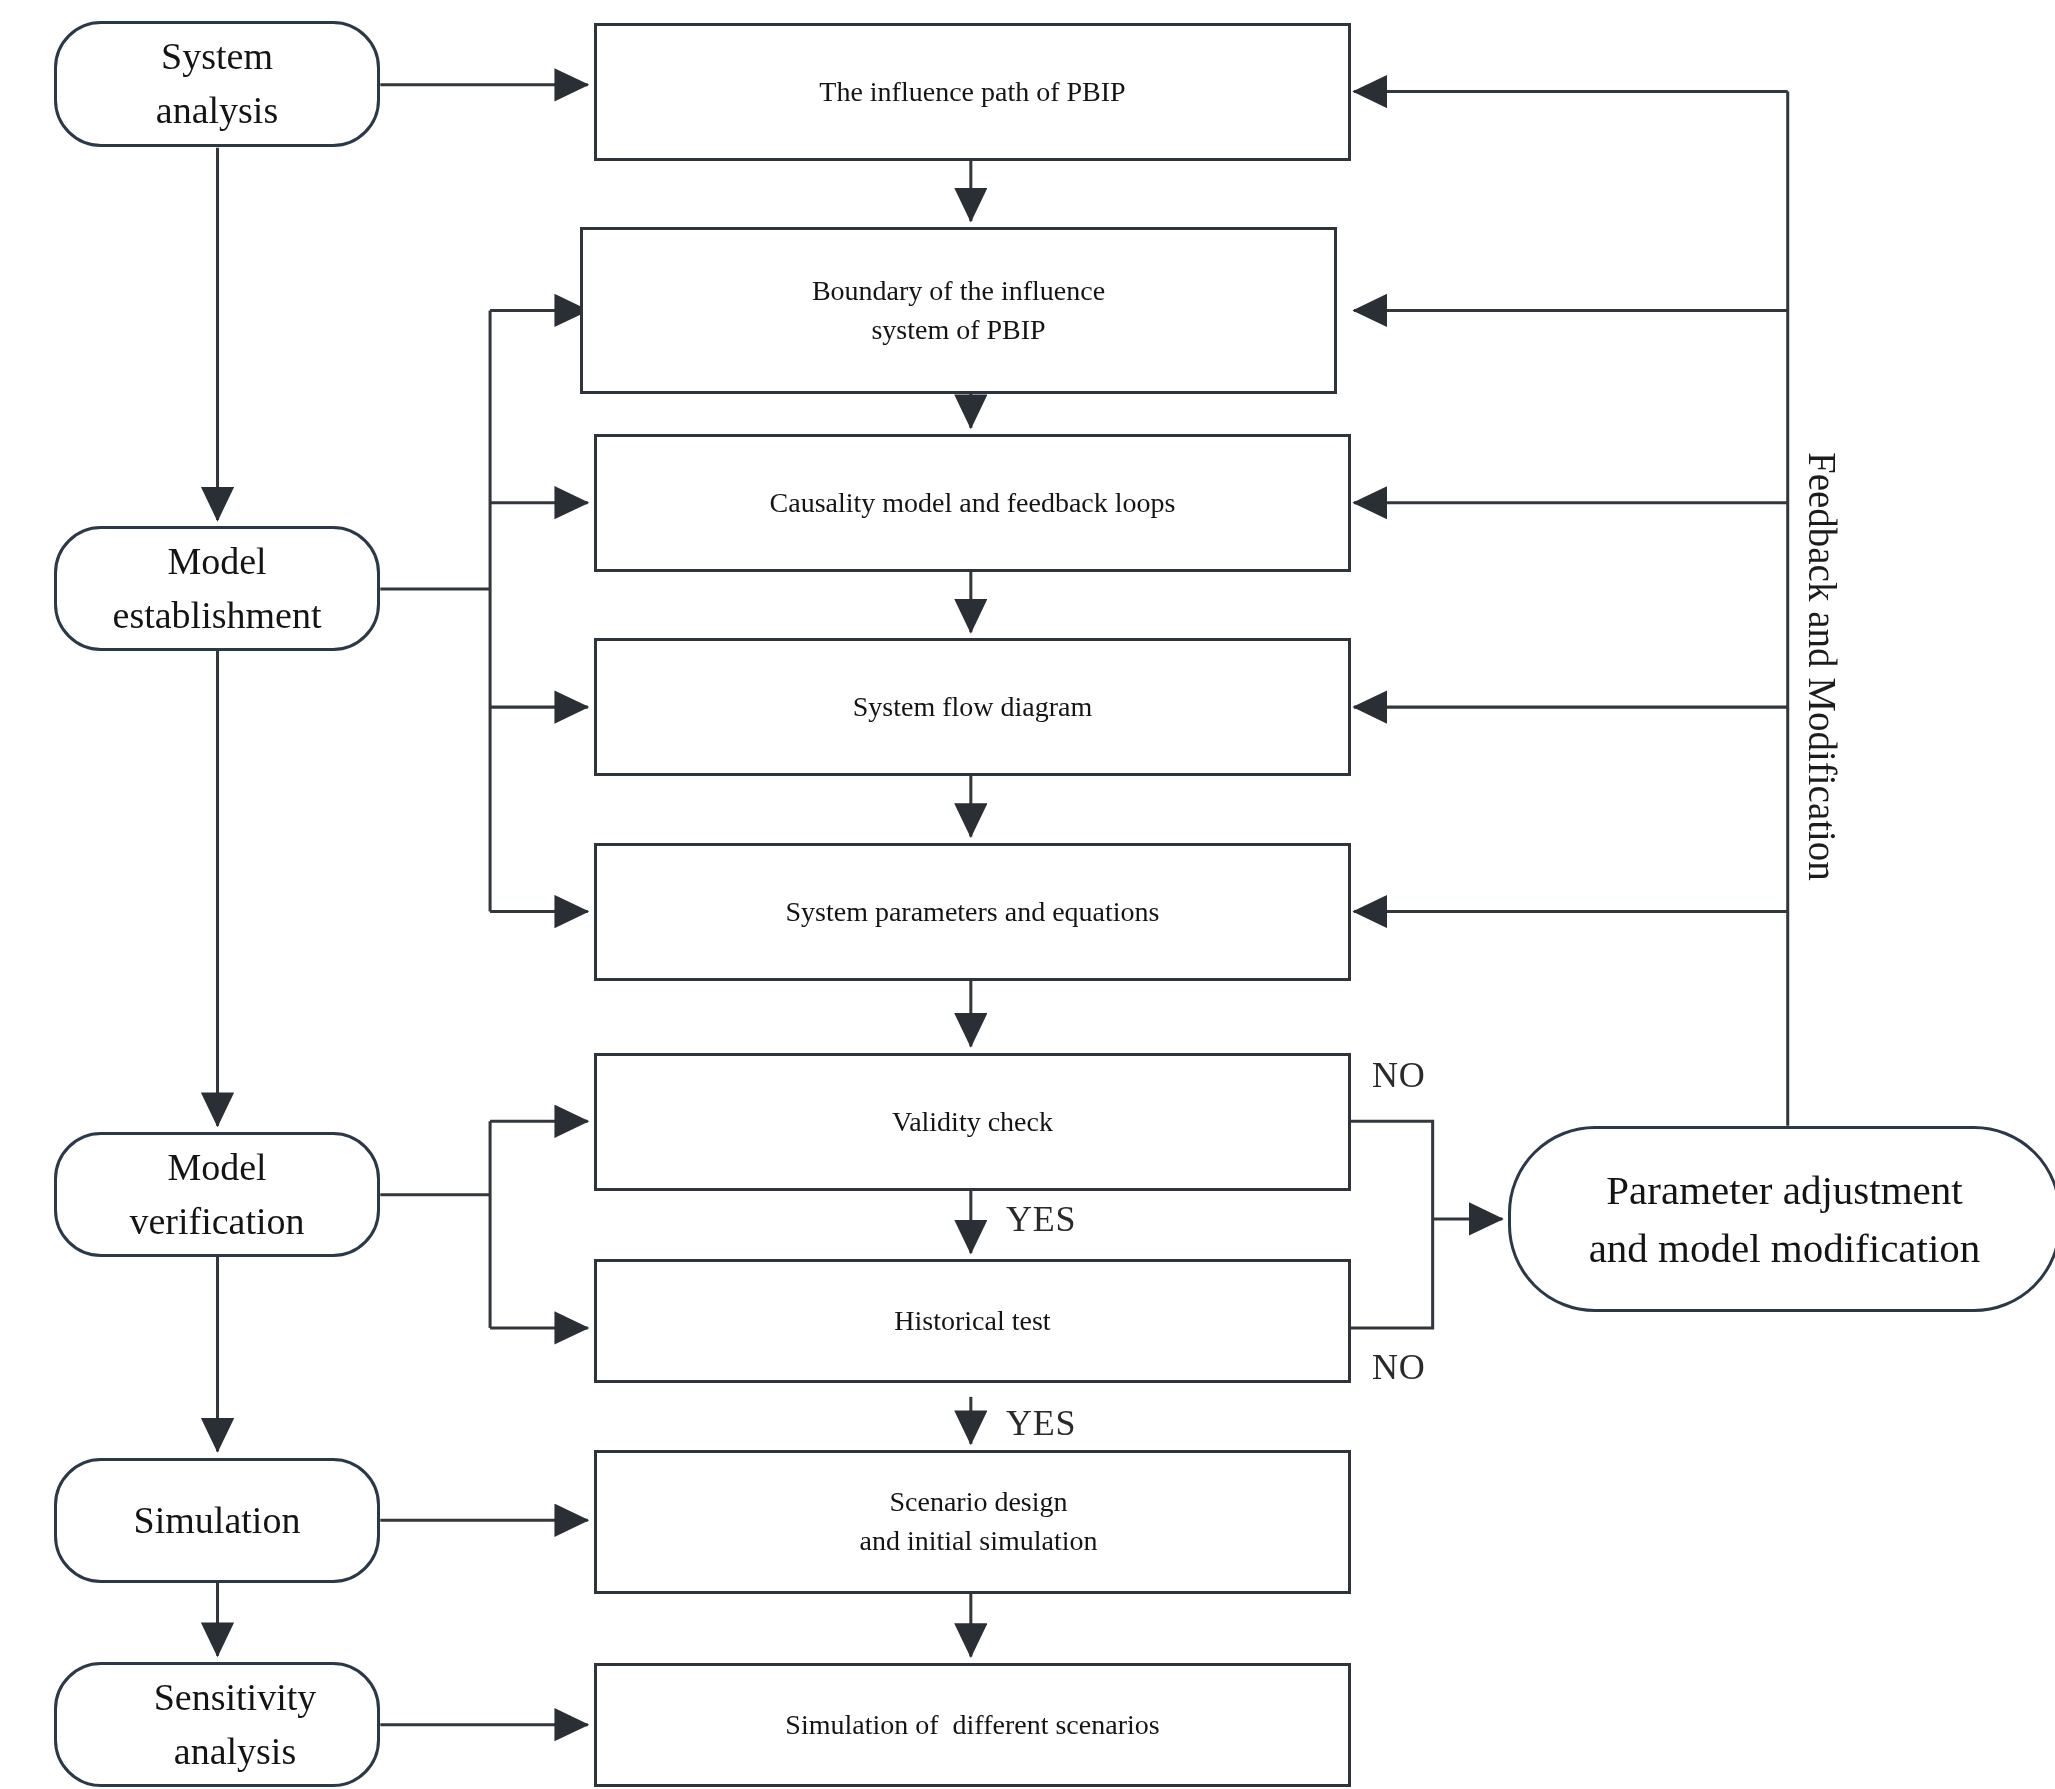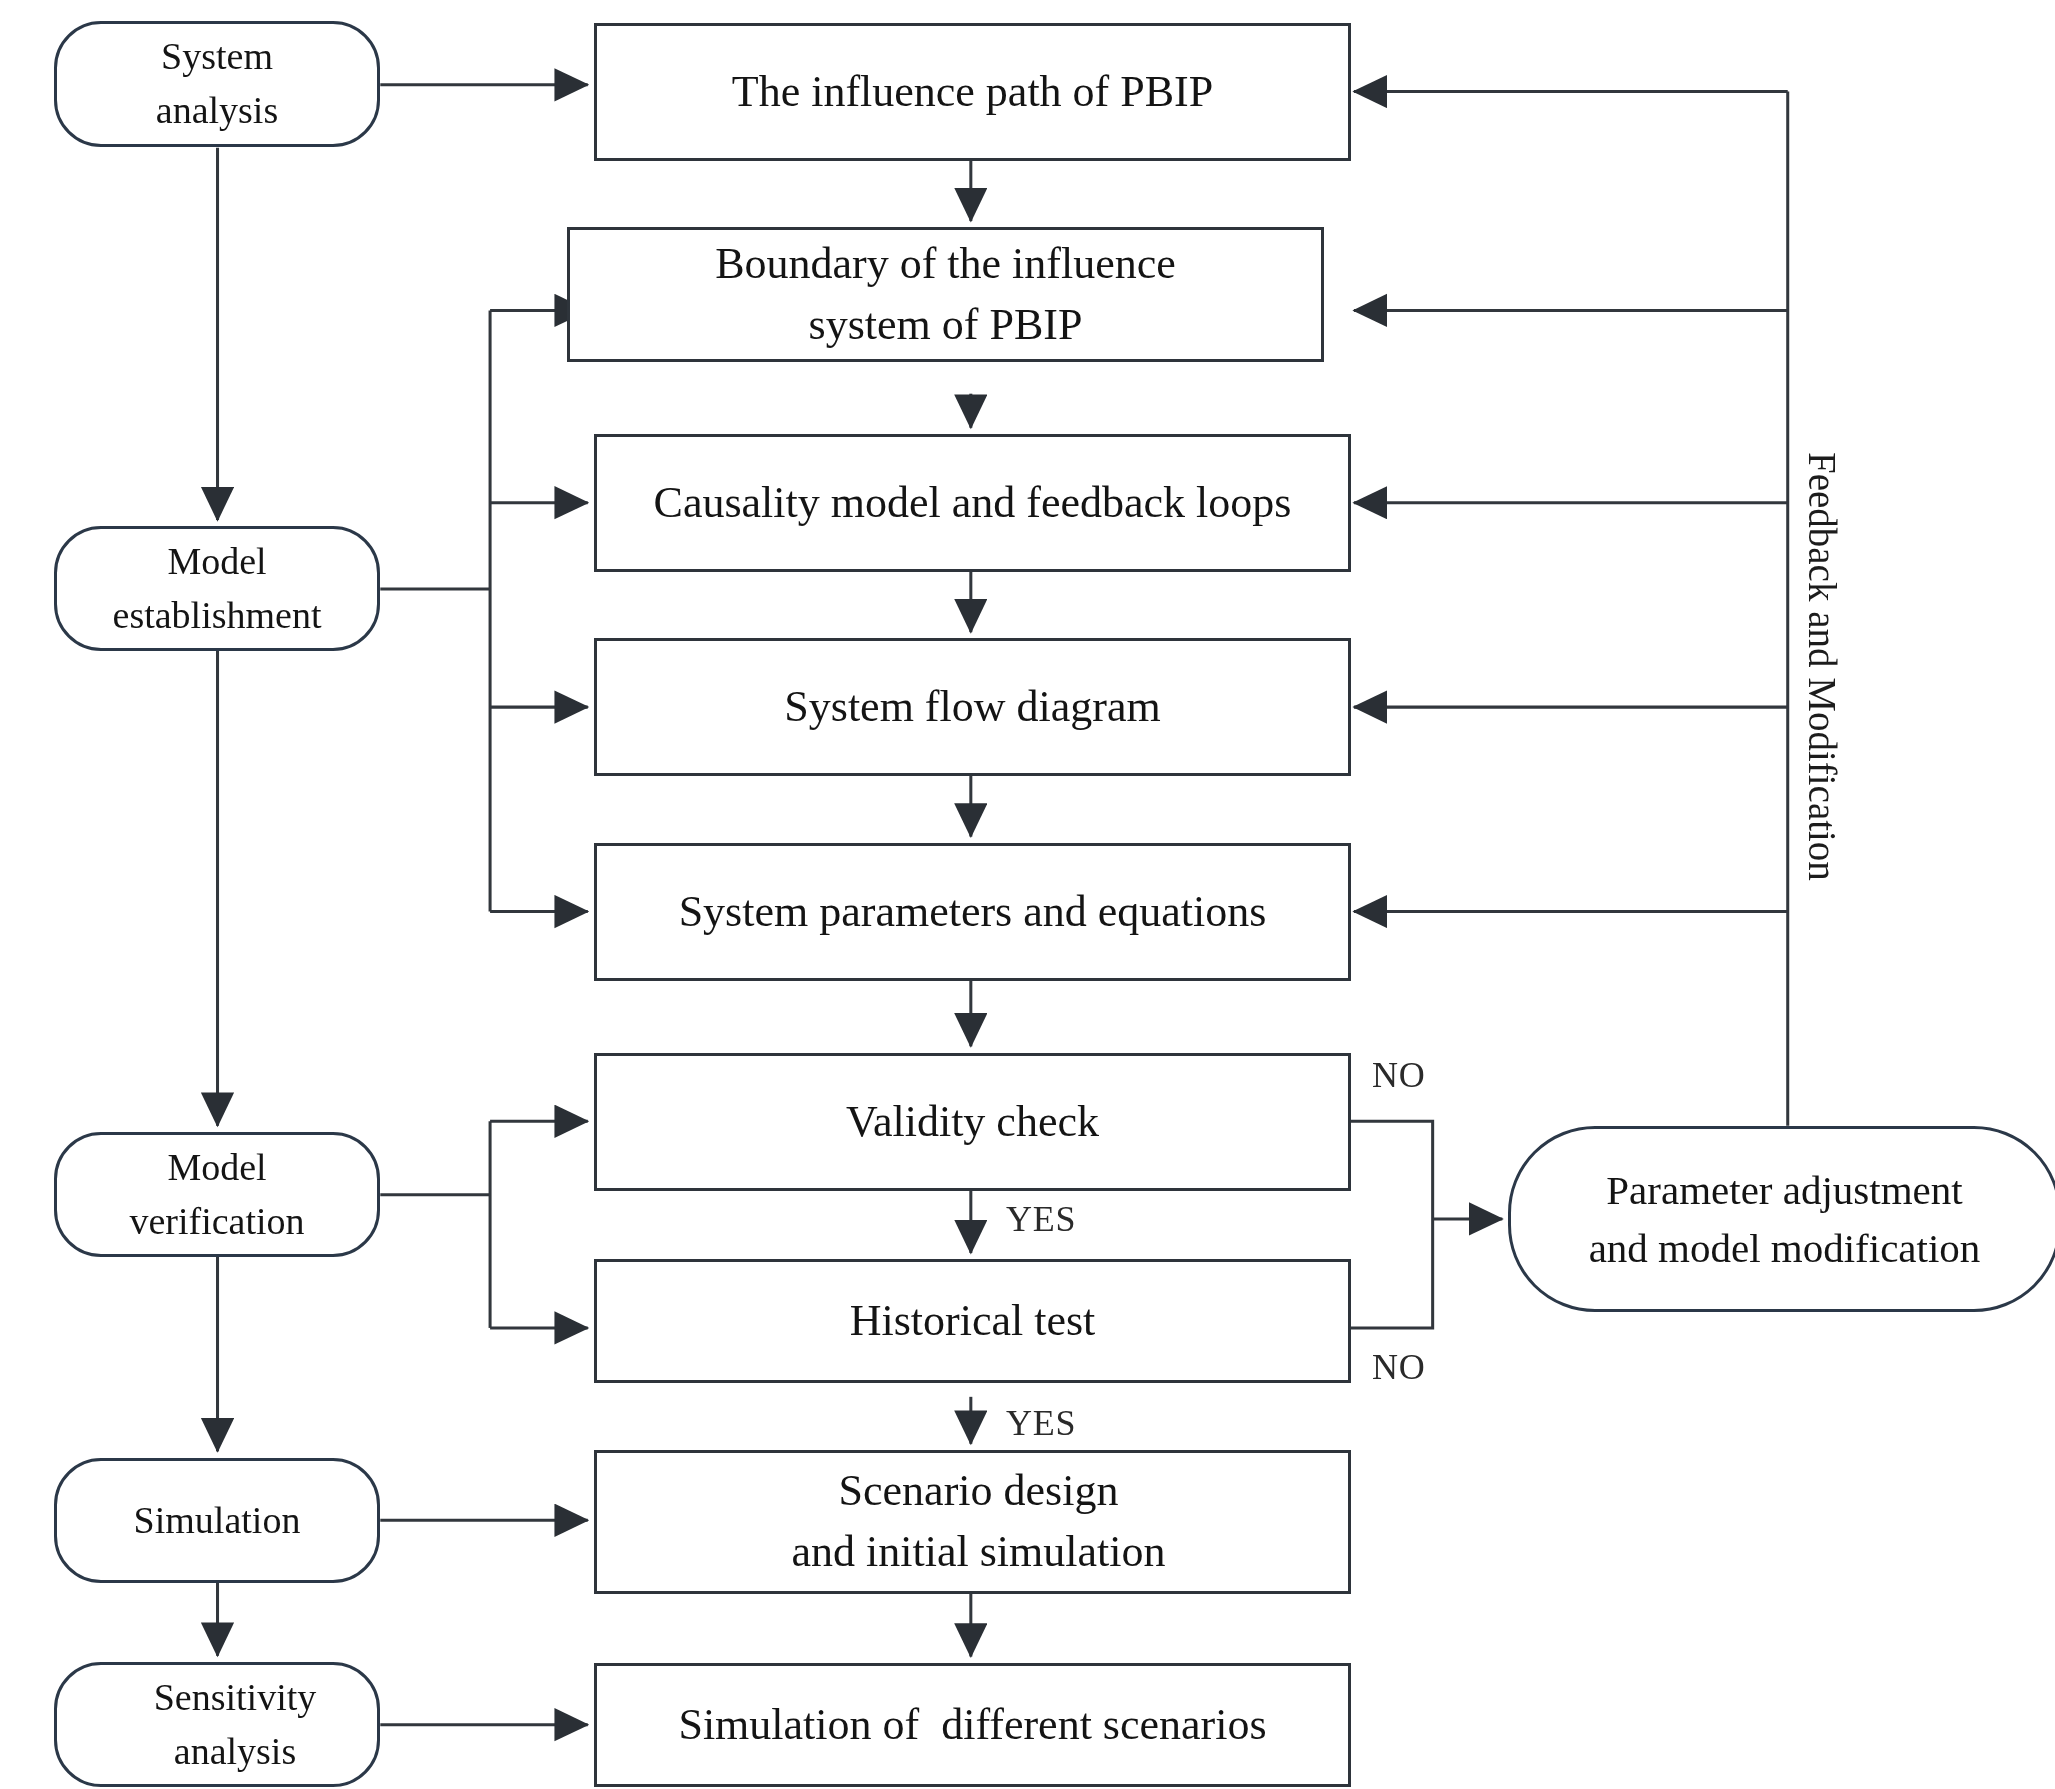--- a/index.html
+++ b/index.html
@@ -26,21 +26,21 @@
     position: absolute;
     box-sizing: border-box;
     display: flex;
     align-items: center;
     justify-content: center;
     text-align: center;
     background: #ffffff;
   }
   .step {
     border: 3px solid #2e343b;
-    font-size: 44px;
+    font-size: 28px;
     line-height: 1.38;
   }
   .stage {
     border: 3px solid #2b3848;
     border-radius: 47px;
     font-size: 38px;
     line-height: 1.42;
   }
   .param {
     border: 3px solid #2b3848;
@@ -140,21 +140,21 @@
     <span class="lbl">Simulation</span>
   </div>
   <div class="node stage" style="left:26px; top:1662px; width:326px; height:125px;padding-left:36px;">
     <span class="lbl">Sensitivity
 analysis</span>
   </div>
 
   <div class="node step" style="left:566px; top:23px; width:757px; height:138px;">
     <span class="lbl">The influence path of PBIP</span>
   </div>
-  <div class="node step" style="left:539px; top:227px; width:757px; height:135px;">
+  <div class="node step" style="left:552px; top:227px; width:757px; height:167px;">
     <span class="lbl">Boundary of the influence
 system of PBIP</span>
   </div>
   <div class="node step" style="left:566px; top:434px; width:757px; height:138px;">
     <span class="lbl">Causality model and feedback loops</span>
   </div>
   <div class="node step" style="left:566px; top:638px; width:757px; height:138px;">
     <span class="lbl">System flow diagram</span>
   </div>
   <div class="node step" style="left:566px; top:843px; width:757px; height:138px;">

